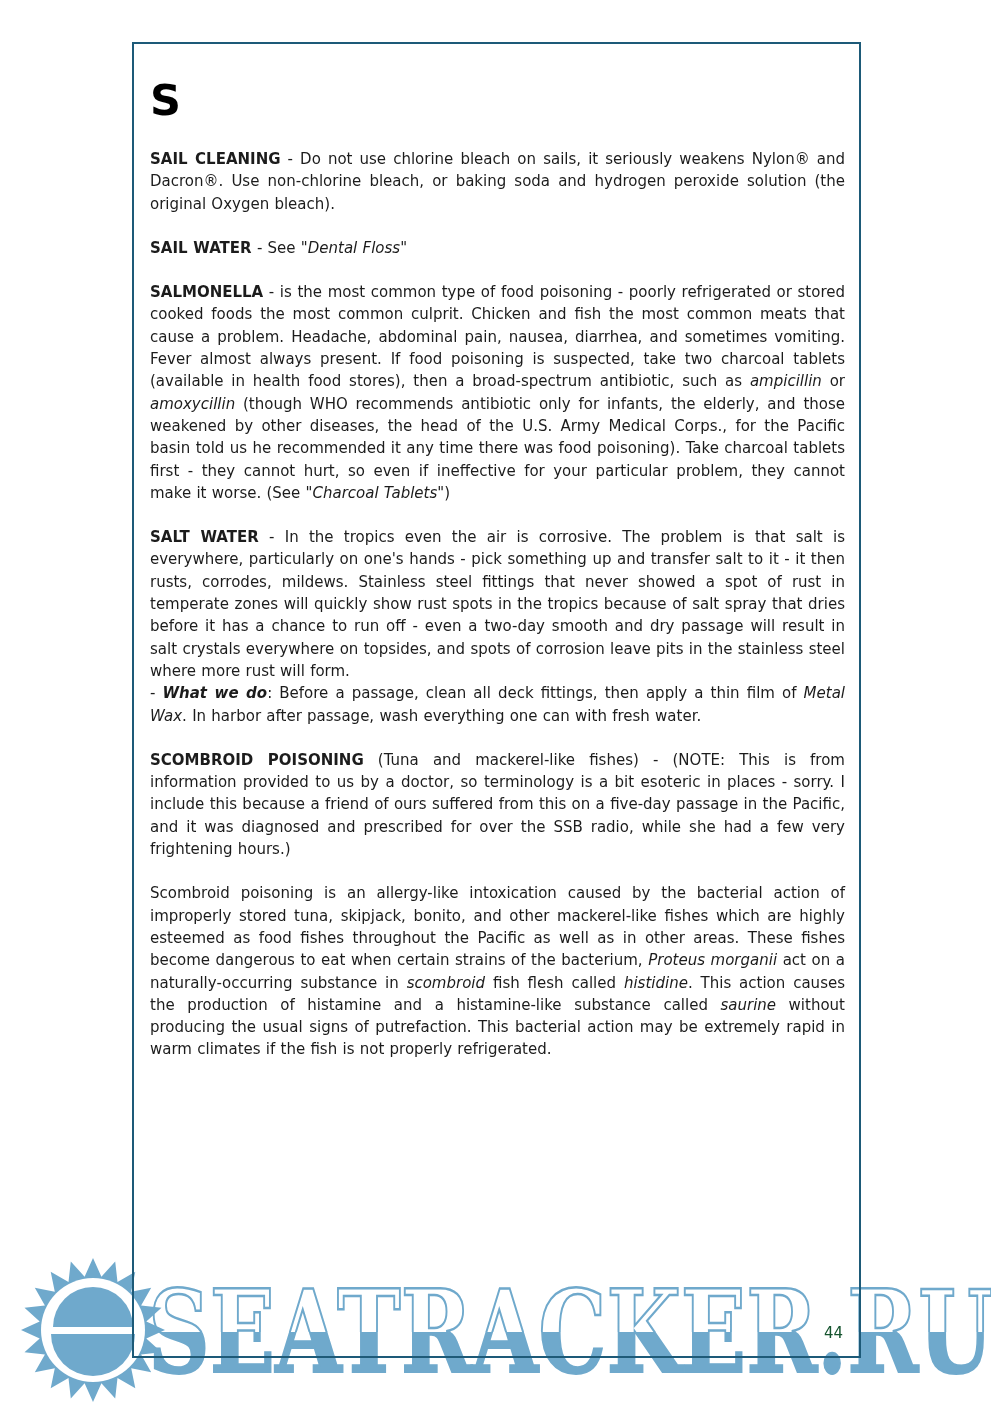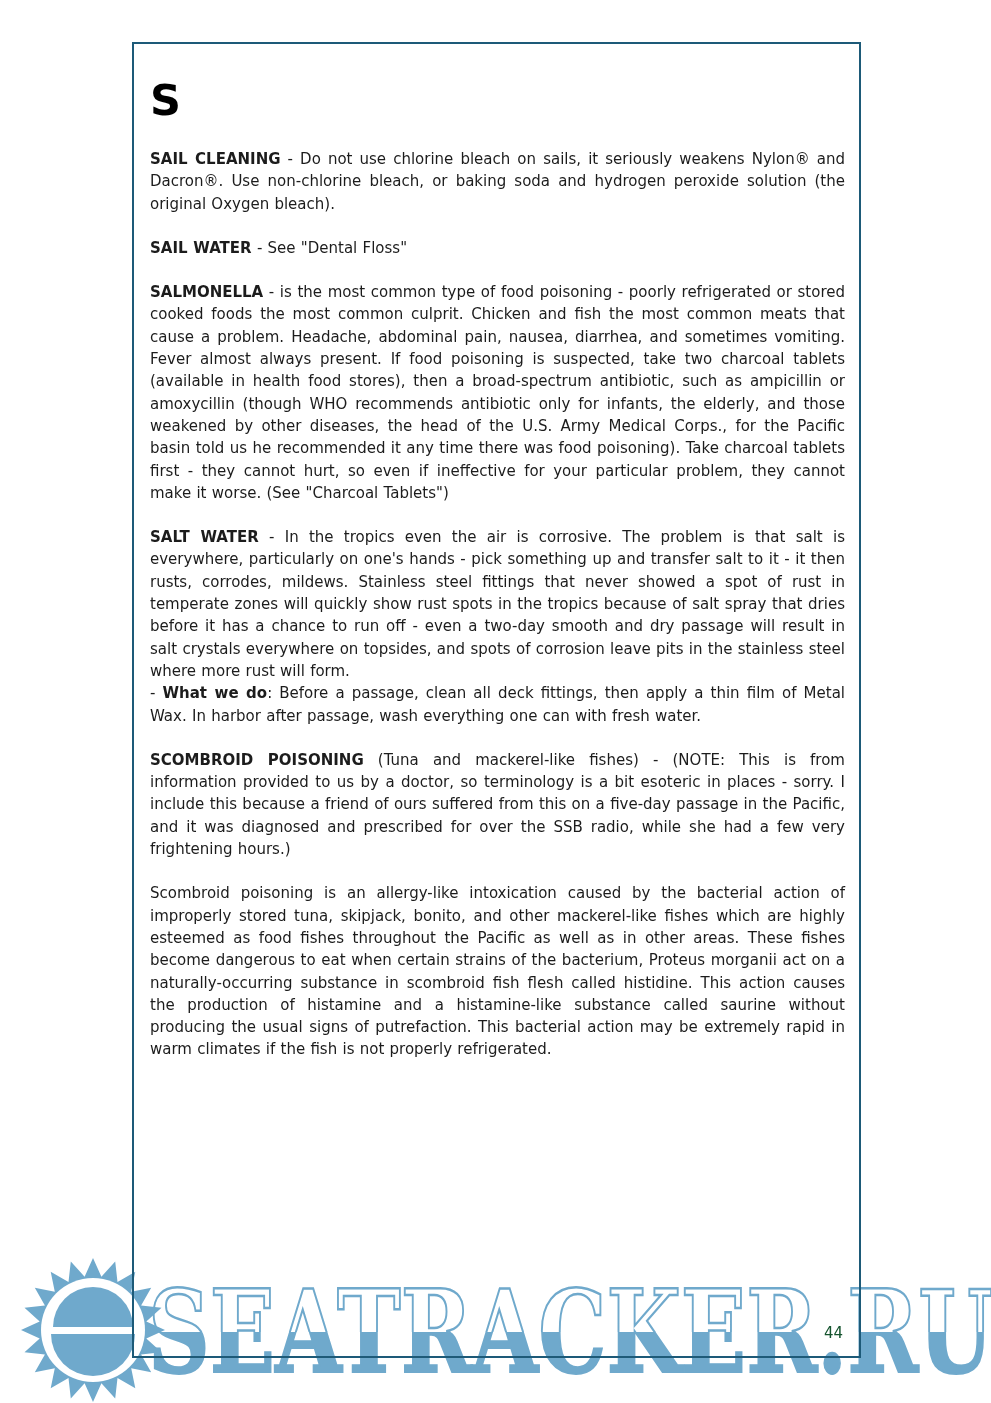--- a/index.html
+++ b/index.html
@@ -45,22 +45,22 @@
     font-size:43px;line-height:44px;font-weight:bold;color:#000;
   }
   p.entry{
     margin:0 0 22px 0;
     font-size:15px;line-height:22.3px;
     text-align:justify;
     color:var(--ink,#1c1c1c);
     word-spacing:0.5px;
   }
   .b{font-weight:bold;}
-  .i{}
-  .bi{font-weight:bold;}
+  .i{font-style:italic;}
+  .bi{font-weight:bold;font-style:italic;}
   .pagenum{
     position:absolute;right:16px;bottom:14px;
     font-size:15px;color:#14532d;
   }
 </style>
 </head>
 <body>
 
 <svg class="watermark" viewBox="0 0 991 155" xmlns="http://www.w3.org/2000/svg">
   <defs>

